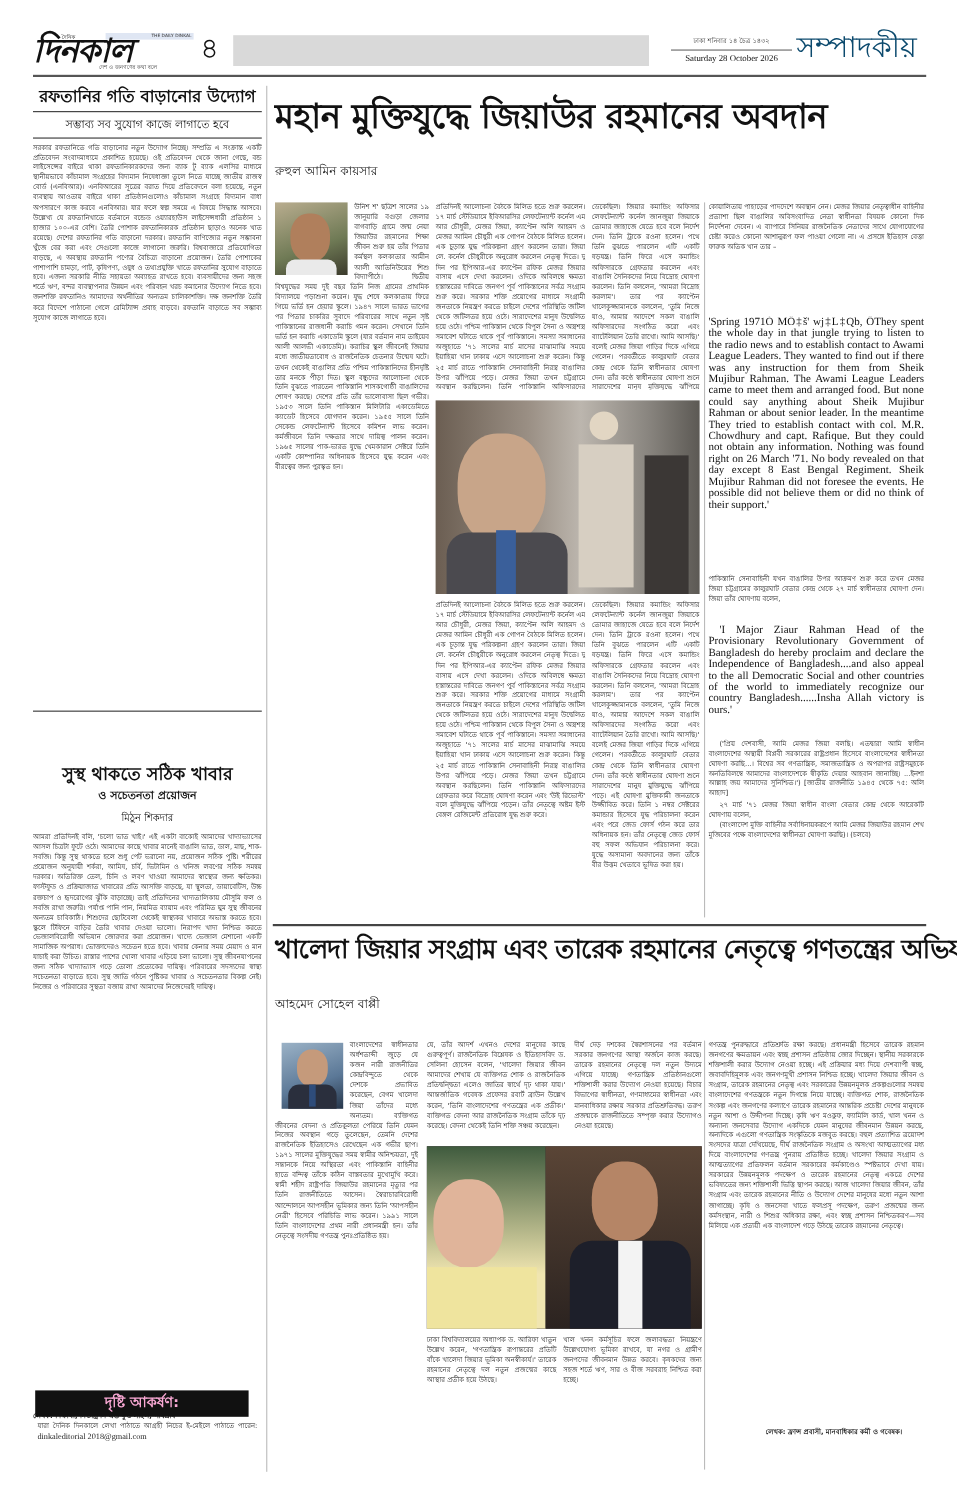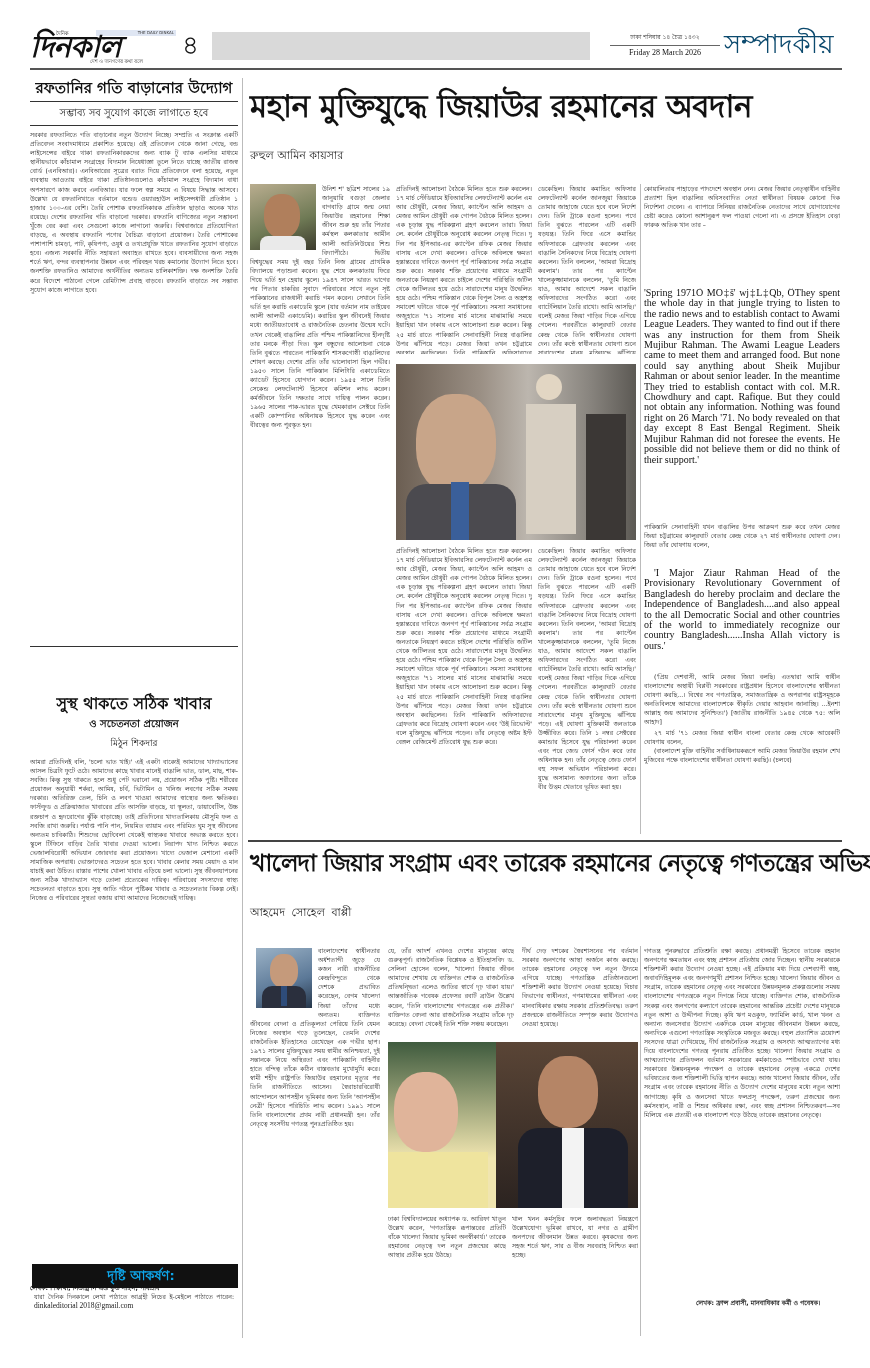--- a/index.html
+++ b/index.html
@@ -20,21 +20,21 @@
   .section-title { position:absolute; left:694px; top:0; font-size:26px; line-height:32px; color:#0c4a6e; }
   #top-rule { left:30px; top:68px; width:812px; height:2px; background:#555; }
 
   
   .col-left { left:30px; width:208px; }
   .h-left { font-size:15px; font-weight:bold; text-align:center; line-height:20px; }
   .sub-left { font-size:10px; text-align:center; }
   .body-text { font-size:6.2px; line-height:9.1px; color:#222; text-align:justify; overflow:hidden; }
   .rule { background:#333; height:1px; }
   .byline { font-size:9px; color:#222; }
-  .attention-box { background:#111; color:#0ea5e9; text-align:center; font-weight:bold; font-size:13px; line-height:24px;padding-left:12px; }
+  .attention-box { background:#111; color:#f9a8d4; text-align:center; font-weight:bold; font-size:13px; line-height:24px; }
 
   
   .main-head { font-size:31px; font-weight:bold; line-height:40px; letter-spacing:-0.5px; color:#111; white-space:nowrap; }
   .photo { background:#7a6b5a; overflow:hidden; }
   .col-sep { background:#bbb; width:1px; }
   .en-text { font-family:"Liberation Serif", serif; font-size:10px; line-height:10.4px; text-align:justify; color:#111; }
 
   .article-body { font-size:6.2px; line-height:9.1px; color:#222; text-align:justify; overflow:hidden; }
 </style>
 </head>
@@ -44,21 +44,21 @@
   <div class="logo-wrap">
     <span class="logo-small">দৈনিক</span>
     <span class="logo-english">THE DAILY DINKAL</span>
     <span class="logo-main">দিনকাল</span>
     <span class="logo-tag">দেশ ও জনগণের কথা বলে</span>
   </div>
   <span class="page-num">৪</span>
   <div class="gray-bar"></div>
   <div class="date-block">
     <div class="date-bn">ঢাকা শনিবার ১৪ চৈত্র ১৪৩২</div>
-    <div class="date-en">Friday 28 March 2026</div>
+    <div class="date-en">Saturday 28 October 2026</div>
   </div>
   <span class="section-title">সম্পাদকীয়</span>
 </div>
 <div id="top-rule" class="abs"></div>
 
 <div class="abs col-left" style="top:78px;">
   <div class="h-left">রফতানির গতি বাড়ানোর উদ্যোগ</div>
   <div class="rule" style="margin:3px 0;"></div>
   <div class="sub-left">সম্ভাব্য সব সুযোগ কাজে লাগাতে হবে</div>
   <div class="rule" style="margin:3px 0 4px;"></div>
@@ -123,21 +123,21 @@
   <div class="article-body" style="height:46px;">পাকিস্তানি সেনাবাহিনী যখন বাঙালির উপর আক্রমণ শুরু করে তখন মেজর জিয়া চট্টগ্রামের কালুরঘাট বেতার কেন্দ্র থেকে ২৭ মার্চ স্বাধীনতার ঘোষণা দেন। জিয়া তাঁর ঘোষণায় বলেন,</div>
   <div class="en-text" style="text-indent:10px; height:104px; overflow:hidden;">'I Major Ziaur Rahman Head of the Provisionary Revolutionary Government of Bangladesh do hereby proclaim and declare the Independence of Bangladesh....and also appeal to the all Democratic Social and other countries of the world to immediately recognize our country Bangladesh......Insha Allah victory is ours.'</div>
   <div class="article-body" style="text-indent:10px; height:56px;">('প্রিয় দেশবাসী, আমি মেজর জিয়া বলছি। এতদ্বারা আমি স্বাধীন বাংলাদেশের অস্থায়ী বিপ্লবী সরকারের রাষ্ট্রপ্রধান হিসেবে বাংলাদেশের স্বাধীনতা ঘোষণা করছি...। বিশ্বের সব গণতান্ত্রিক, সমাজতান্ত্রিক ও অপরাপর রাষ্ট্রসমূহকে অনতিবিলম্বে আমাদের বাংলাদেশকে স্বীকৃতি দেয়ার আহবান জানাচ্ছি। ...ইনশা আল্লাহ জয় আমাদের সুনিশ্চিত।') [জাতীয় রাজনীতি ১৯৪৫ থেকে ৭৫: অলি আহাদ]</div>
   <div class="article-body" style="text-indent:10px; height:18px;">২৭ মার্চ '৭১ মেজর জিয়া স্বাধীন বাংলা বেতার কেন্দ্র থেকে আরেকটি ঘোষণায় বলেন,</div>
   <div class="article-body" style="text-indent:10px; height:30px;">(বাংলাদেশ মুক্তি বাহিনীর সর্বাধিনায়করূপে আমি মেজর জিয়াউর রহমান শেখ মুজিবের পক্ষে বাংলাদেশের স্বাধীনতা ঘোষণা করছি)। (চলবে)</div>
 </div>
 
 <div class="abs rule" style="left:248px; top:840px; width:594px; height:2px; background:#444;"></div>
 
 <div class="abs main-head" style="left:250px; top:846px; font-size:23.5px; letter-spacing:-0.8px; line-height:34px;">খালেদা জিয়ার সংগ্রাম এবং তারেক রহমানের নেতৃত্বে গণতন্ত্রের অভিযাত্রা</div>
-<div class="abs byline" style="left:250px; top:904px; font-size:11px;font-family:Liberation Mono, monospace;">আহমেদ সোহেল বাপ্পী</div>
+<div class="abs byline" style="left:250px; top:904px; font-size:11px;">আহমেদ সোহেল বাপ্পী</div>
 
 <div class="abs photo" style="left:256px; top:948px; width:56px; height:60px; background:linear-gradient(160deg,#9bb2c6,#5b7897 60%,#26364a);">
   <div style="position:absolute;left:14px;top:6px;width:28px;height:34px;border-radius:45%;background:#c59a7b;"></div>
   <div style="position:absolute;left:6px;top:38px;width:44px;height:24px;background:#2a2f3d;border-radius:10px 10px 0 0;"></div>
   <div style="position:absolute;left:25px;top:38px;width:6px;height:20px;background:#2e4c7a;"></div>
 </div>
 
 <div class="abs article-body" style="left:250px; top:946px; width:130px; height:290px;">
   <div style="float:left; width:68px; height:66px;"></div>
   <span>বাংলাদেশের স্বাধীনতার অর্ধশতাব্দী জুড়ে যে কজন নারী রাজনীতির কেন্দ্রবিন্দুতে থেকে দেশকে প্রভাবিত করেছেন, বেগম খালেদা জিয়া তাঁদের মধ্যে অন্যতম। ব্যক্তিগত জীবনের বেদনা ও প্রতিকূলতা পেরিয়ে তিনি যেমন নিজের অবস্থান গড়ে তুলেছেন, তেমনি দেশের রাজনৈতিক ইতিহাসেও রেখেছেন এক গভীর ছাপ। ১৯৭১ সালের মুক্তিযুদ্ধের সময় স্বামীর অনিশ্চয়তা, দুই সন্তানকে নিয়ে অস্থিরতা এবং পাকিস্তানি বাহিনীর হাতে বন্দিত্ব তাঁকে কঠিন বাস্তবতার মুখোমুখি করে। স্বামী শহীদ রাষ্ট্রপতি জিয়াউর রহমানের মৃত্যুর পর তিনি রাজনীতিতে আসেন। স্বৈরাচারবিরোধী আন্দোলনে আপসহীন ভূমিকার জন্য তিনি 'আপসহীন নেত্রী' হিসেবে পরিচিতি লাভ করেন। ১৯৯১ সালে তিনি বাংলাদেশের প্রথম নারী প্রধানমন্ত্রী হন। তাঁর নেতৃত্বে সংসদীয় গণতন্ত্র পুনঃপ্রতিষ্ঠিত হয়।</span>

